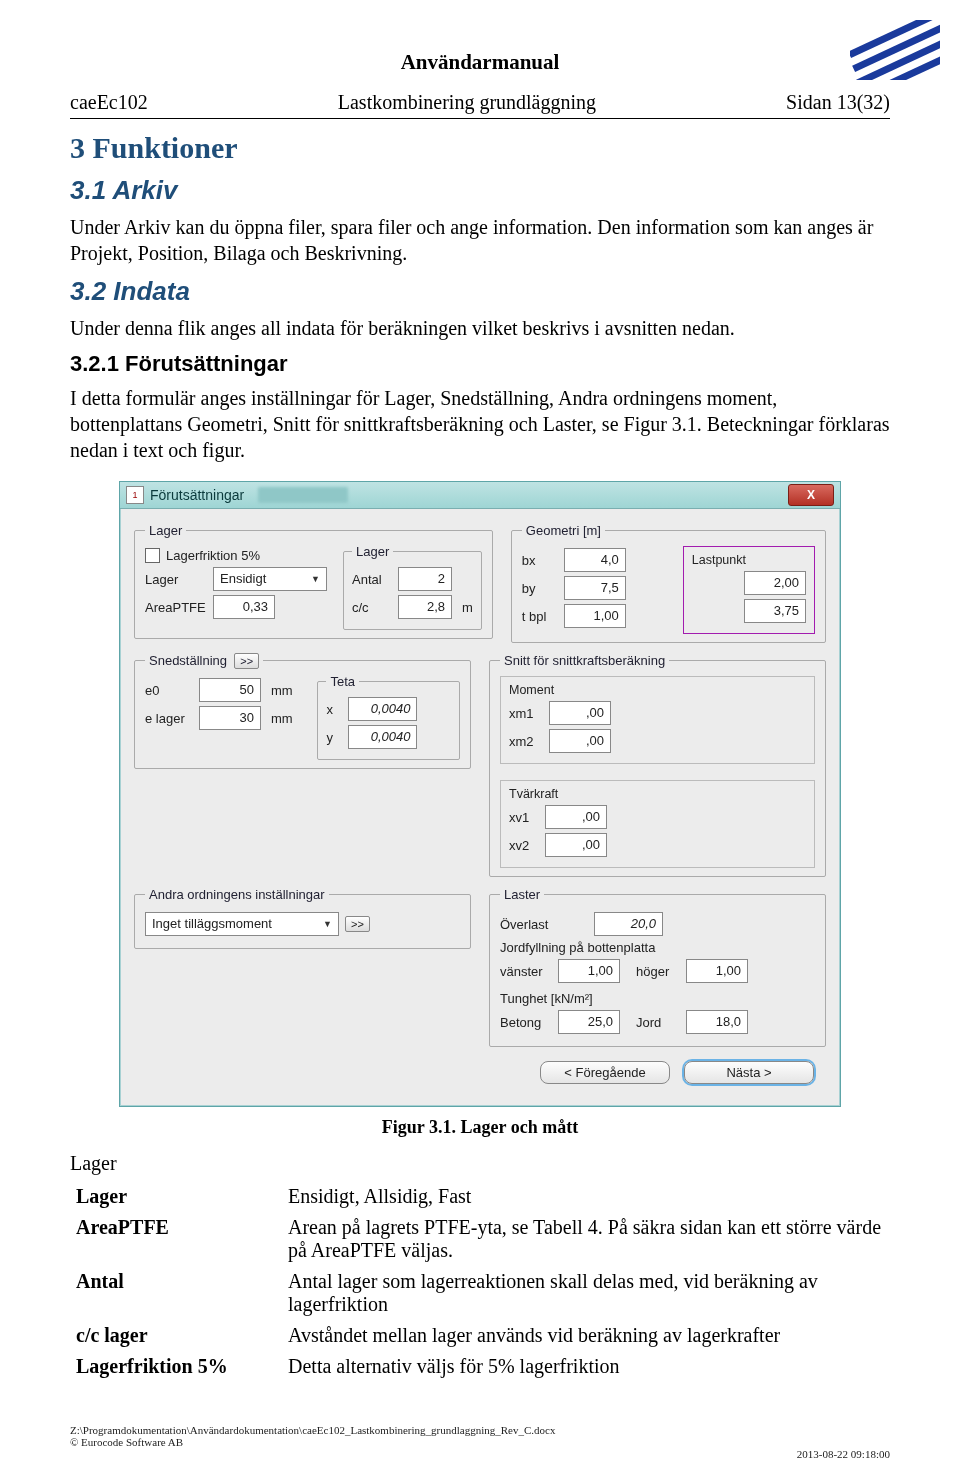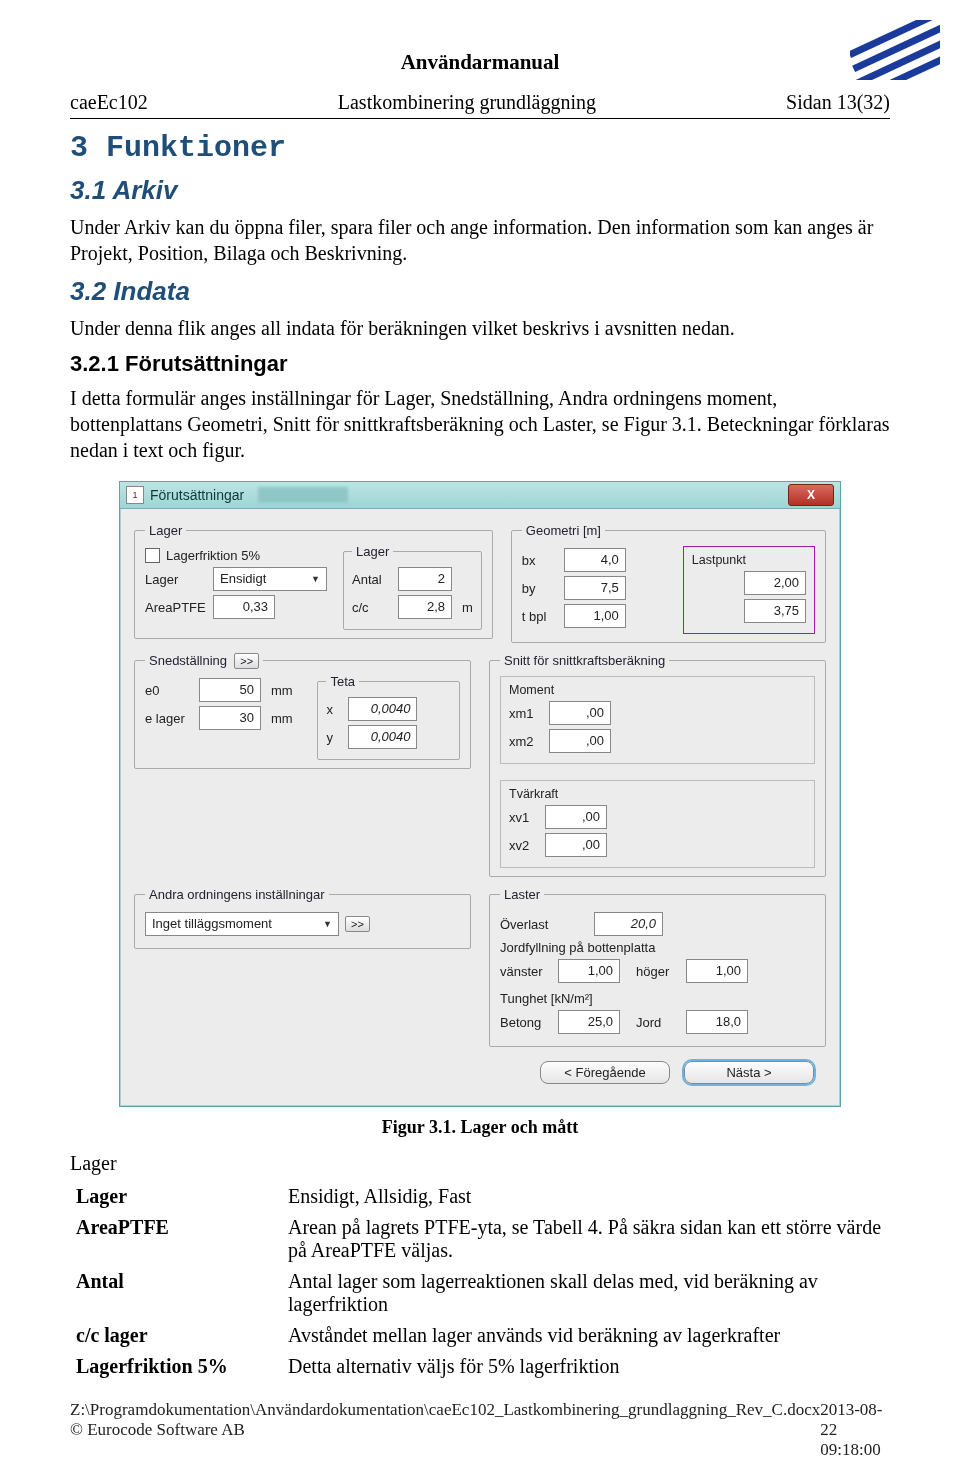--- a/index.html
+++ b/index.html
@@ -37,21 +37,21 @@
   .header-row {
     display: flex;
     justify-content: space-between;
     font-size: 20px;
     border-bottom: 1.5px solid #000;
     padding-bottom: 4px;
     margin-bottom: 12px;
   }
   h1.sec {
     color: #1F4E79;
-    font-family: Liberation Mono, monospace;
+    font-family: Liberation Serif, serif;
     font-size: 30px;
     font-weight: bold;
     margin: 8px 0 10px 0;
   }
   h2.sec {
     color: #1F4E79;
     font-family: Arial, sans-serif;
     font-style: italic;
     font-size: 26px;
     font-weight: bold;
@@ -215,24 +215,25 @@
   }
   table.defs td {
     vertical-align: top;
     padding: 4px 6px;
   }
   table.defs td.term { width: 200px; }
   .footer {
     position: absolute;
     bottom: 10px;
     left: 70px; right: 70px;
-    font-size: 17px;
+    font-size: 11px;
     color: #222;
     display:flex;
     justify-content:space-between;
+    flex-direction:column;
   }
   .unit { margin-left:4px; }
 </style>
 </head>
 <body>
 
 <div class="page">
 
   <div class="logo">
     <div class="stripe" style="width:120px;top:6px;left:-6px;"></div>

